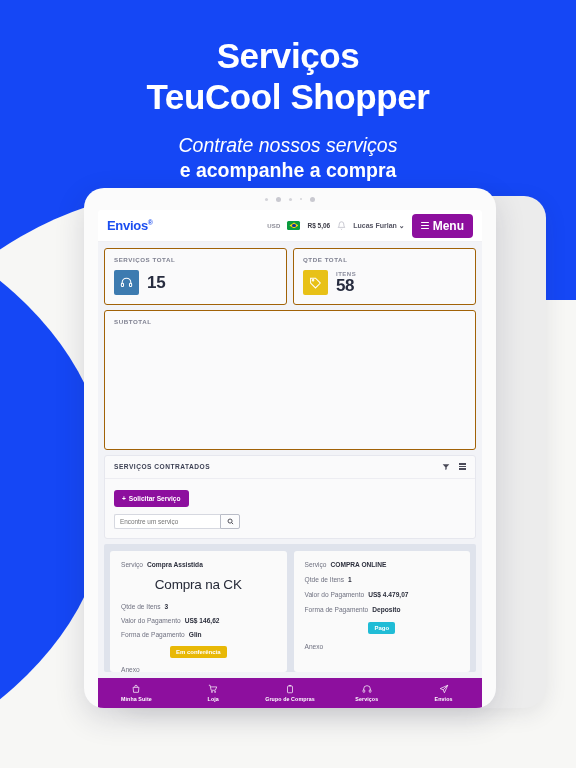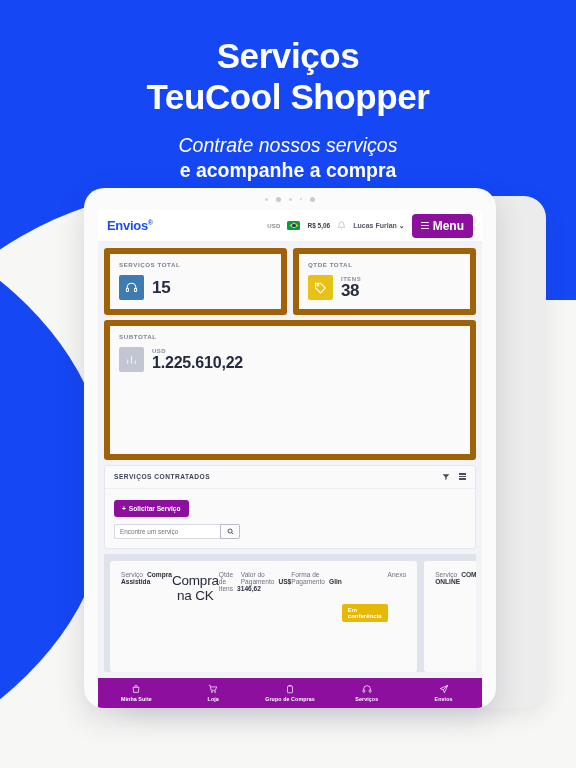--- a/index.html
+++ b/index.html
@@ -113,21 +113,21 @@
   .hamb{ display:inline-flex; flex-direction:column; gap:1.6px; }
   .hamb span{ display:block; width:8px; height:1.3px; background:#fff; border-radius:1px;}
 
   
   .app-body{
     flex:1; background:#f2f3f7; padding:6px; overflow:hidden;
     display:flex; flex-direction:column; gap:5px;
   }
   .row2{ display:flex; gap:6px; }
   .card{
-    background:#fafafb; border:6px solid #a16207; border-radius:3px;
+    background:#fafafb; border:1px solid #a16207; border-radius:3px;
   }
   .stat{ flex:1; padding:7px 9px 9px; }
   .stat-title{
     font-size:6.2px; font-weight:bold; color:#7f8191; letter-spacing:.55px;
   }
   .stat-row{ display:flex; align-items:center; gap:8px; margin-top:7px; }
   .sq{
     width:25px; height:25px; border-radius:2px;
     display:flex; align-items:center; justify-content:center;
     color:#fff; flex:0 0 auto;
@@ -170,21 +170,21 @@
     display:flex; align-items:center; justify-content:center;
   }
 
   
   .svc-area{
     background:#dfe3ec; padding:7px 6px 0; flex:1; display:flex; gap:7px;
     border-radius:2px; overflow:hidden;
   }
   .svc-card{
     flex:1; background:#fafafa; border-radius:3px; padding:10px 11px;
-    display:flex; flex-direction:row;justify-content:space-between;
+    display:flex; flex-direction:column;justify-content:space-between;
   }
   .svc-line{ font-size:6.6px; color:#6f7180; margin-bottom:7px; }
   .svc-line b{ color:#2c2f3d; font-weight:bold; margin-left:4px; }
   .svc-name{
     text-align:center; font-size:13.5px; color:#262a38; font-weight:400;
     margin:2px 0 11px; letter-spacing:-.2px;
   }
   .badge{
     align-self:center; font-size:6px; font-weight:bold; color:#fff;
     padding:3px 6px; border-radius:2px; margin:1px 0 8px;
@@ -289,39 +289,28 @@
           <div class="stat-title">QTDE TOTAL</div>
           <div class="stat-row">
             <span class="sq gold">
               <svg width="13" height="13" viewBox="0 0 24 24" fill="none" stroke="#fff" stroke-width="1.9">
                 <path d="M20.6 13.4 12 22l-9-9V4h9l8.6 8.6a1.4 1.4 0 0 1 0 .8z"></path>
                 <circle cx="7.5" cy="8" r="1.4"></circle>
               </svg>
             </span>
             <span class="stat-colv">
               <span class="stat-unit">ITENS</span>
-              <span class="stat-big">38</span>
+              <span class="stat-big">58</span>
             </span>
           </div>
         </div>
       </div>
 
       <div class="card stat">
         <div class="stat-title">SUBTOTAL</div>
-        <div class="stat-row">
-          <span class="sq grey">
-            <svg width="13" height="13" viewBox="0 0 24 24" fill="none" stroke="#f2f3f7" stroke-width="2">
-              <path d="M5 20V12M12 20V5M19 20v-6"></path>
-            </svg>
-          </span>
-          <span class="stat-colv">
-            <span class="stat-unit">USD</span>
-            <span class="subtotal-val">1.225.610,22</span>
-          </span>
-        </div>
       </div>
 
       <div class="panel">
         <div class="panel-head">
           <span class="panel-title">SERVIÇOS CONTRATADOS</span>
           <span class="panel-icons">
             <span class="ic-filter">
               <svg width="8" height="8" viewBox="0 0 24 24" fill="#4a4a58">
                 <path d="M2 4h20l-8 9v6l-4 2v-8z"></path>
               </svg>

